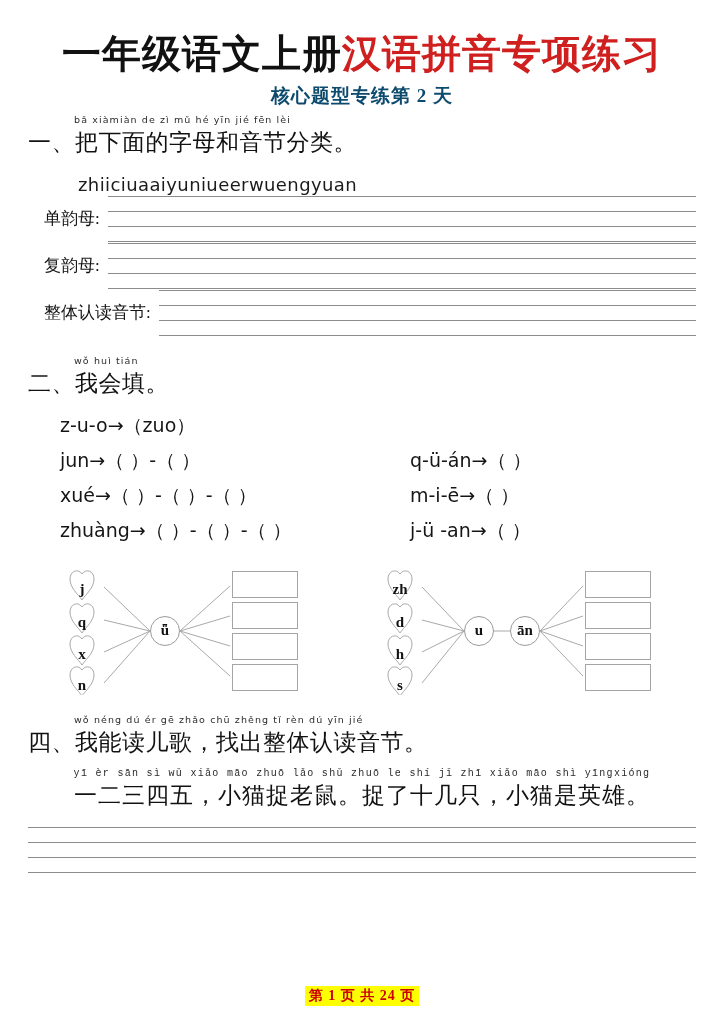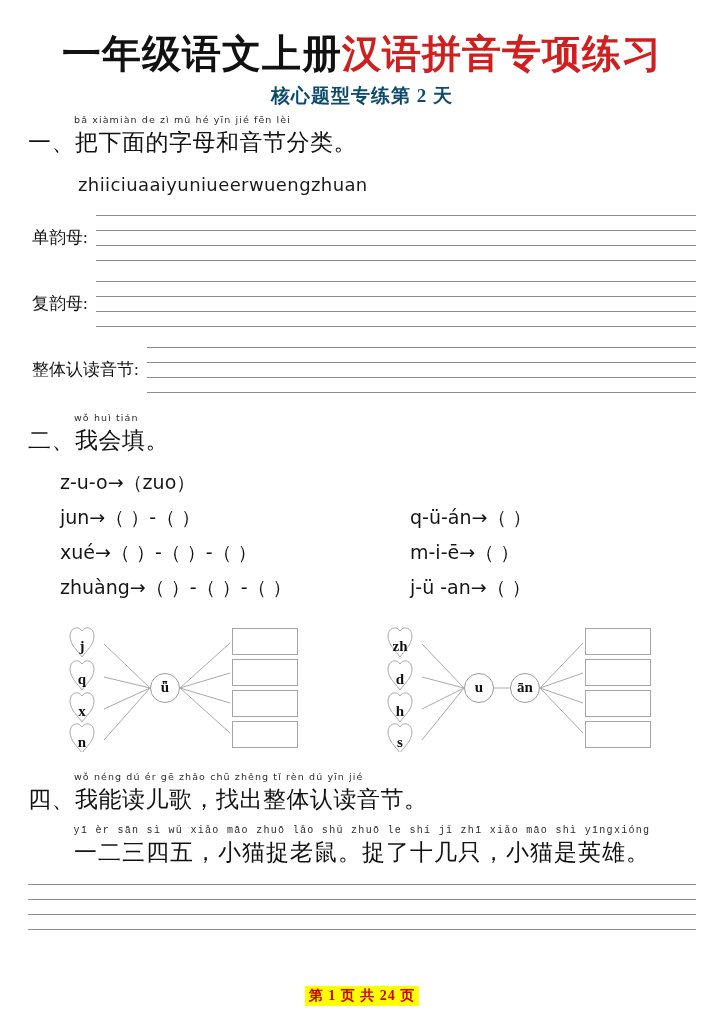--- a/index.html
+++ b/index.html
@@ -91,22 +91,22 @@
     display: block;
   }
   .stave::before { top: 0; }
   .stave > i:nth-child(1) { top: 15px; }
   .stave > i:nth-child(2) { top: 30px; }
   .stave::after { top: 45px; }
 
   .cat-row {
     display: flex;
     align-items: center;
-    margin: 20px 0 0 0;
-    padding: 0 28px 0 32px;
+    margin: 1px 0 0 0;
+    padding: 0 28px 0 44px;
   }
   .cat-label {
     font-size: 17px;
     white-space: nowrap;
     padding-right: 8px;
     color: #111;
   }
 
   
   .fill-block {
@@ -235,21 +235,21 @@
     <span>ci</span>
     <span>u</span>
     <span>a</span>
     <span>ai</span>
     <span>yun</span>
     <span>iu</span>
     <span>e</span>
     <span>er</span>
     <span>wu</span>
     <span>eng</span>
-    <span>zhuan</span>
+    <span>yuan</span>
   </div>
 
   <div class="cat-row">
     <span class="cat-label">单韵母:</span>
     <span class="stave">
         <i></i>
         <i></i>
       </span>
   </div>
   <div class="cat-row">

